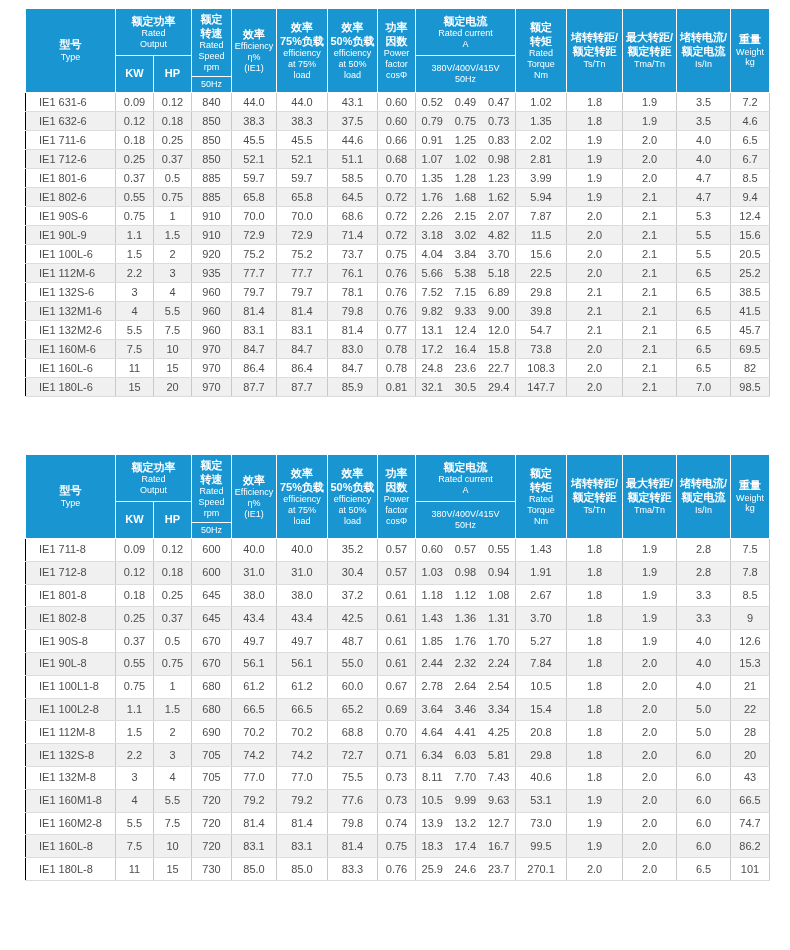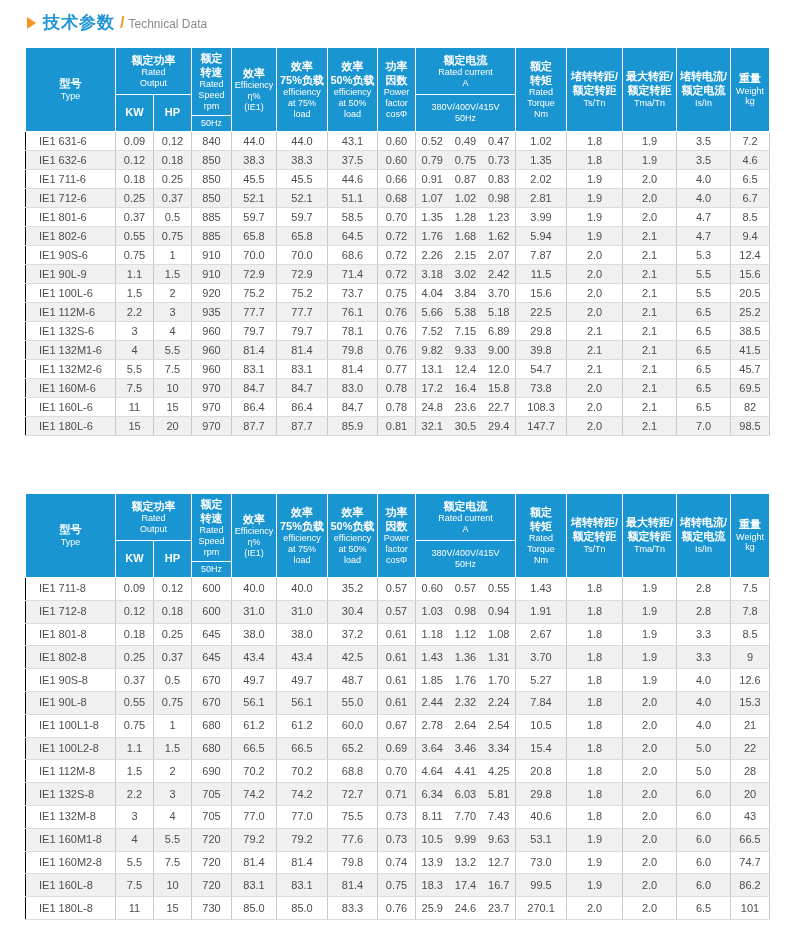--- a/index.html
+++ b/index.html
@@ -26,26 +26,20 @@
   td:first-child{border-left:1px solid #000000}
   td.type{text-align:left;padding-left:13px}
   td.nb{border-right:none}
   tbody tr:nth-child(even) td{background:#f0f0f0}
   .t8 td{height:22.8px}
 </style>
 </head>
 <body>
 
 <div class="page">
-  <div class="title">
-    <span class="tri"></span>
-    <span class="t-zh">技术参数</span>
-    <span class="t-slash">/</span>
-    <span class="t-en">Technical Data</span>
-  </div>
 
   <table class="spec t6">
   <colgroup>
     <col style="width:90px">
         <col style="width:38px">
         <col style="width:38px">
     <col style="width:40px">
         <col style="width:45px">
         <col style="width:51px">
     <col style="width:50px">
@@ -196,21 +190,21 @@
         <tr>
           <td class="type">IE1 711-6</td>
           <td>0.18</td>
           <td>0.25</td>
           <td>850</td>
           <td>45.5</td>
           <td>45.5</td>
           <td>44.6</td>
           <td>0.66</td>
           <td class="nb">0.91</td>
-          <td class="nb">0.87</td>
+          <td class="nb">1.25</td>
           <td>0.83</td>
           <td>2.02</td>
           <td>1.9</td>
           <td>2.0</td>
           <td>4.0</td>
           <td>6.5</td>
         </tr>
         <tr>
           <td class="type">IE1 712-6</td>
           <td>0.25</td>
@@ -287,21 +281,21 @@
           <td class="type">IE1 90L-9</td>
           <td>1.1</td>
           <td>1.5</td>
           <td>910</td>
           <td>72.9</td>
           <td>72.9</td>
           <td>71.4</td>
           <td>0.72</td>
           <td class="nb">3.18</td>
           <td class="nb">3.02</td>
-          <td>2.42</td>
+          <td>4.82</td>
           <td>11.5</td>
           <td>2.0</td>
           <td>2.1</td>
           <td>5.5</td>
           <td>15.6</td>
         </tr>
         <tr>
           <td class="type">IE1 100L-6</td>
           <td>1.5</td>
           <td>2</td>

